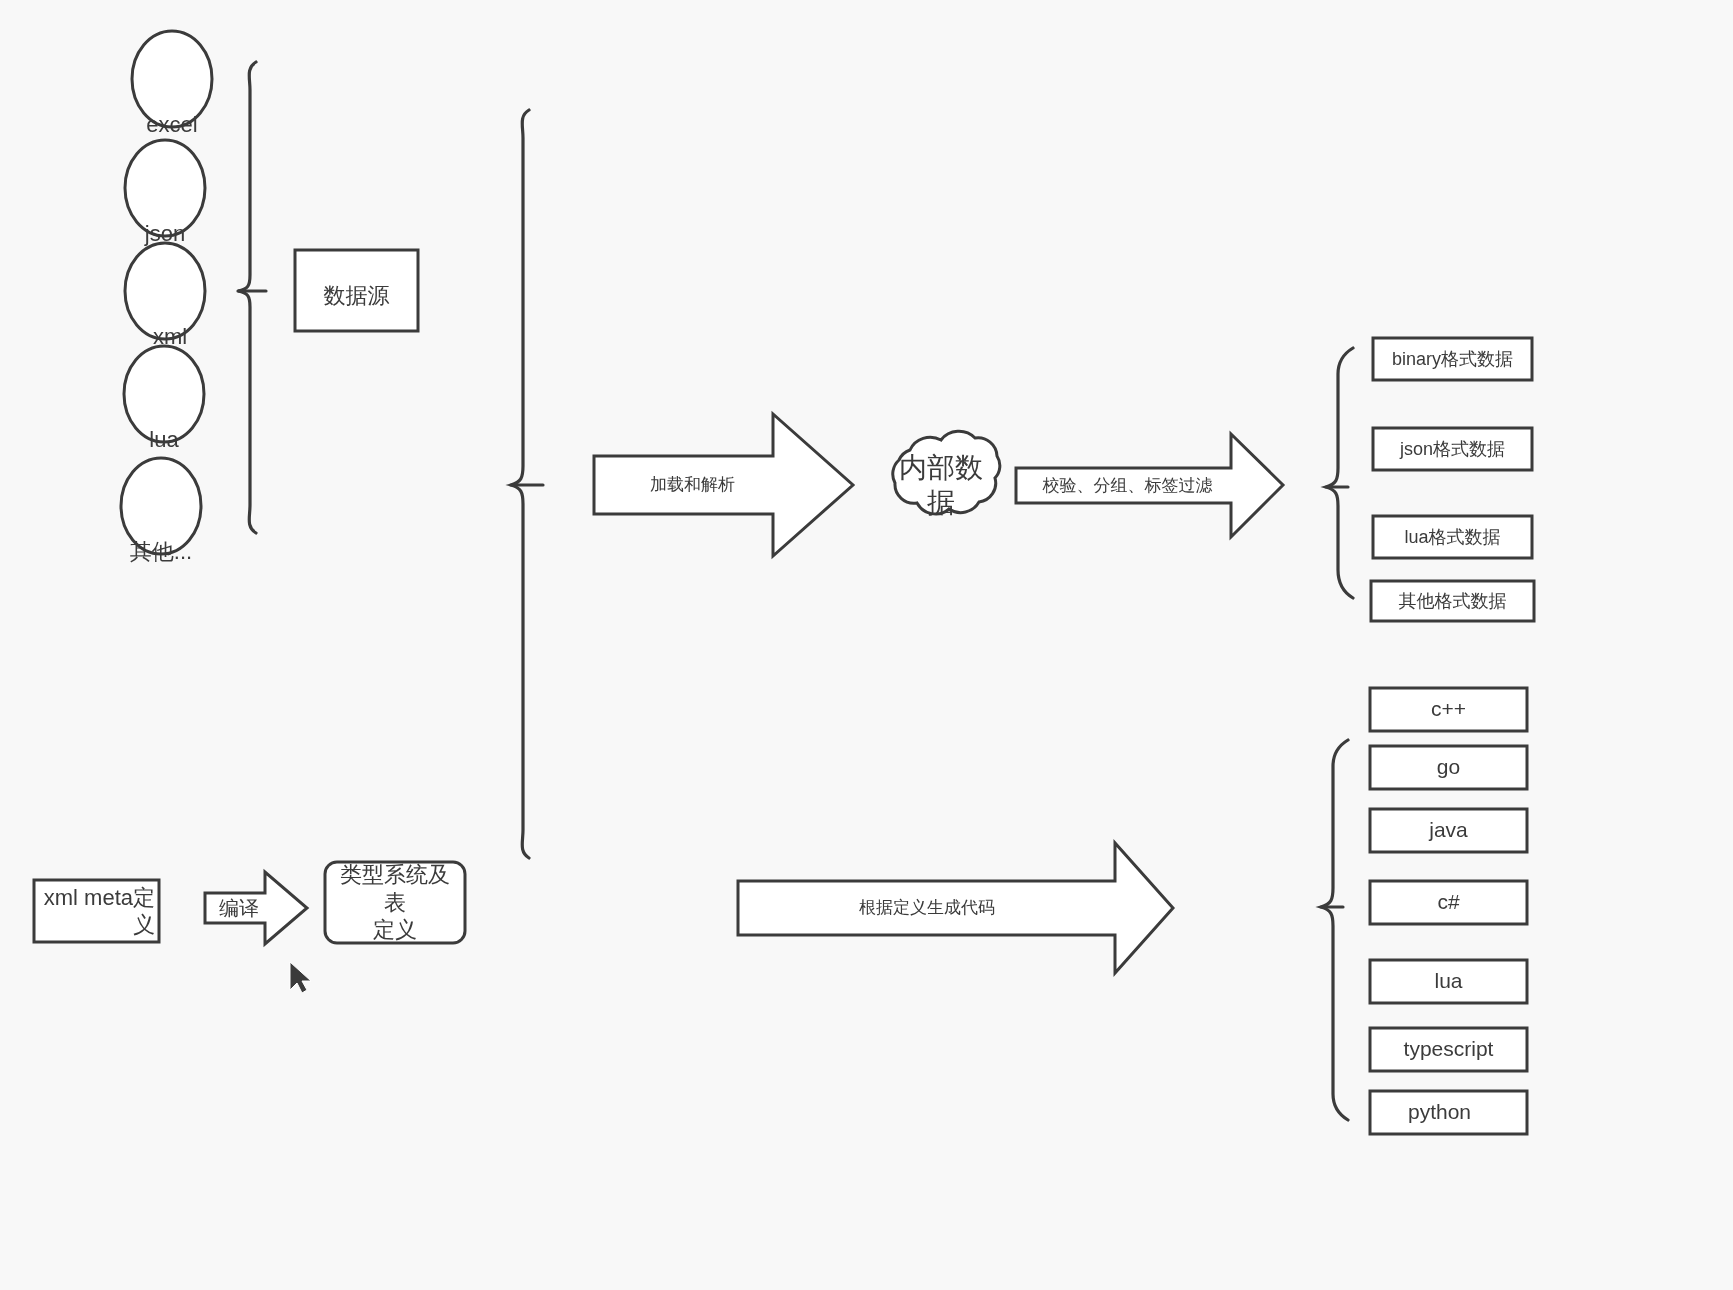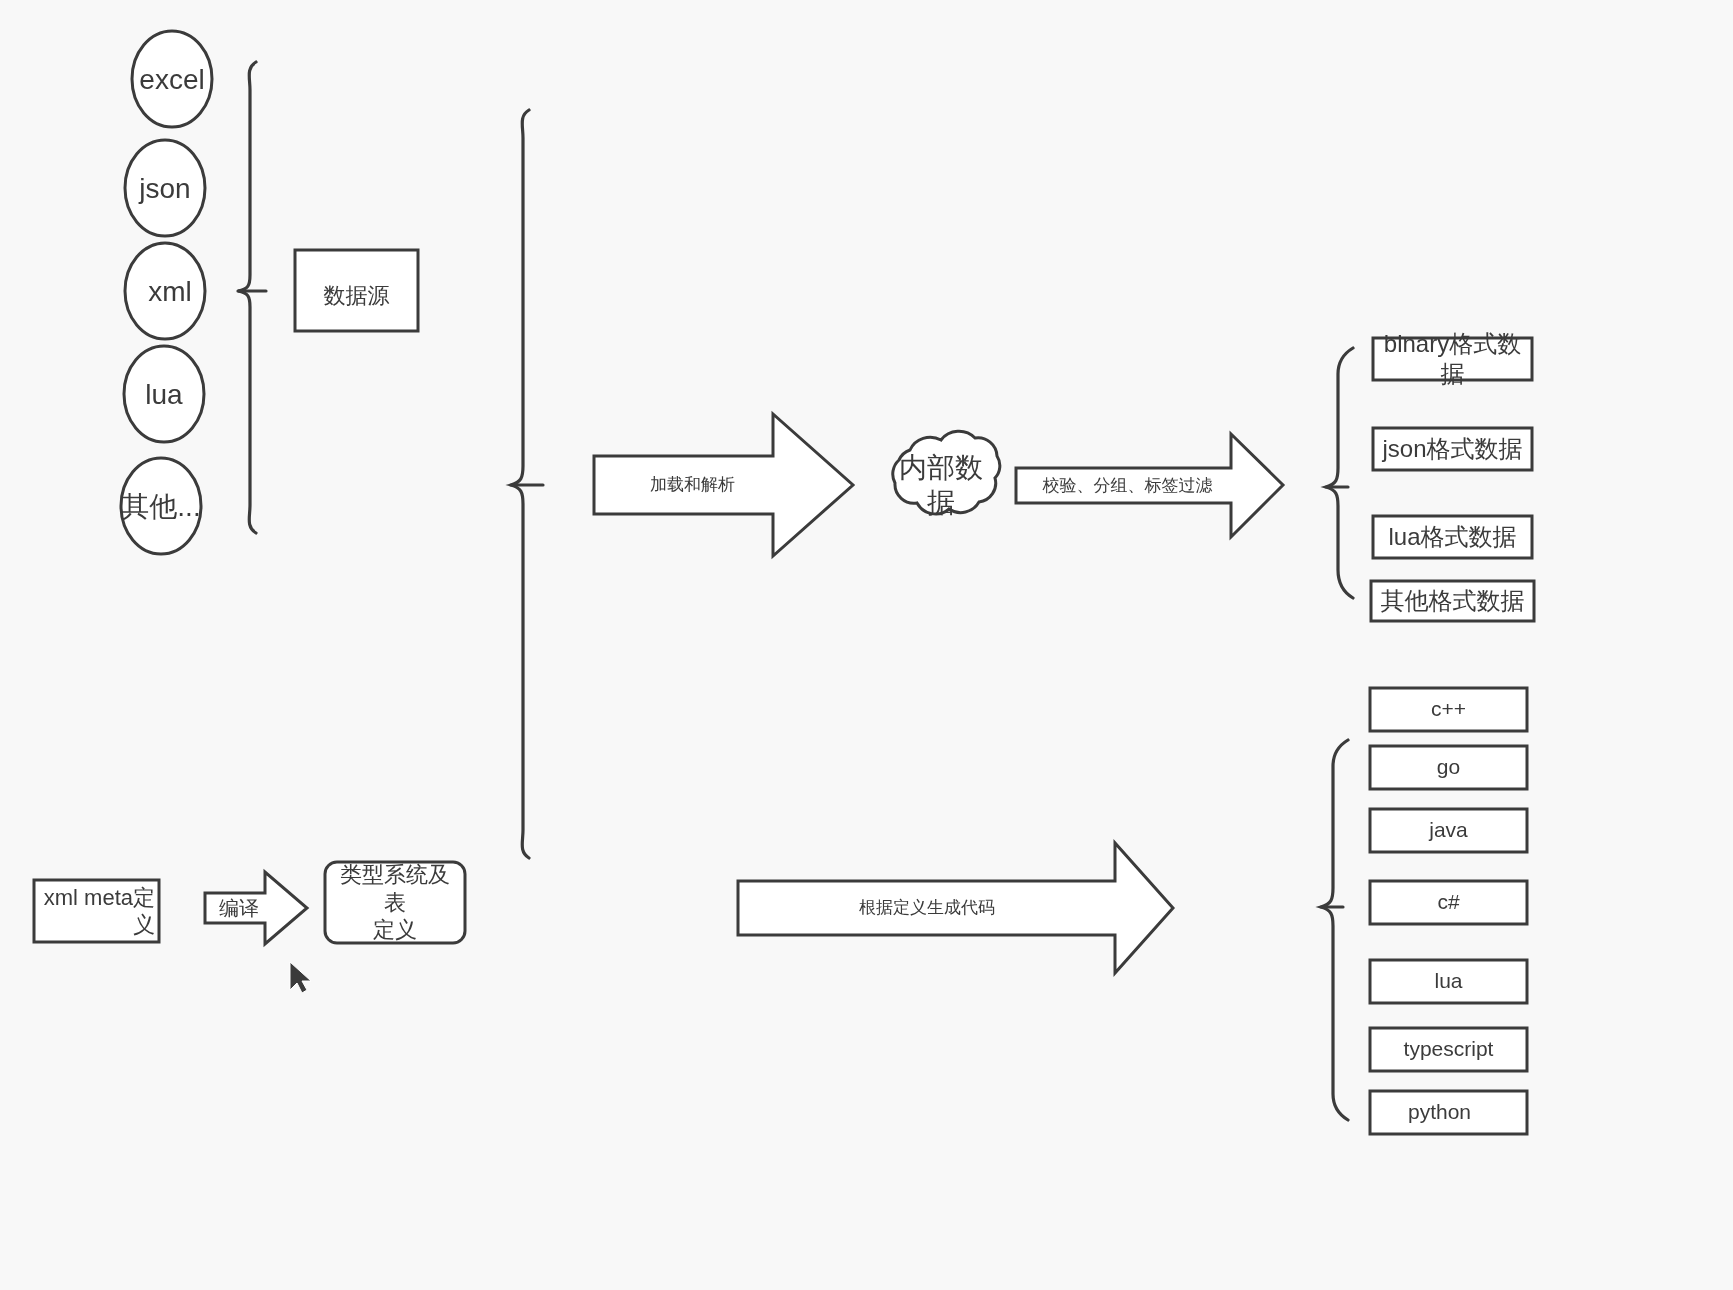--- a/index.html
+++ b/index.html
@@ -25,26 +25,26 @@
     position: absolute;
     display: flex;
     align-items: center;
     justify-content: center;
     text-align: center;
     color: #3b3b3b;
     pointer-events: none;
     line-height: 1.25;
     white-space: pre-line;
   }
-  .lbl-src     { font-size: 28px; }
+  .lbl-src     { font-size: 22px; margin-top: 46px; }
   .lbl-box     { font-size: 22px; }
   .lbl-arrow   { font-size: 17px; }
   .lbl-small   { font-size: 20px; }
   .lbl-cloud   { font-size: 28px; font-family: Liberation Serif, serif; }
-  .lbl-out     { font-size: 24px; }
+  .lbl-out     { font-size: 18px; text-align: right; }
   .lbl-lang    { font-size: 21px; }
 </style>
 </head>
 <body>
 
 <svg id="canvas" viewBox="0 0 1733 1290" xmlns="http://www.w3.org/2000/svg">
   <defs>
     <style>
       .sh { fill:#ffffff; stroke:#3b3b3b; stroke-width:3; }
       .br { fill:none; stroke:#3b3b3b; stroke-width:3.2; stroke-linecap:round; }

